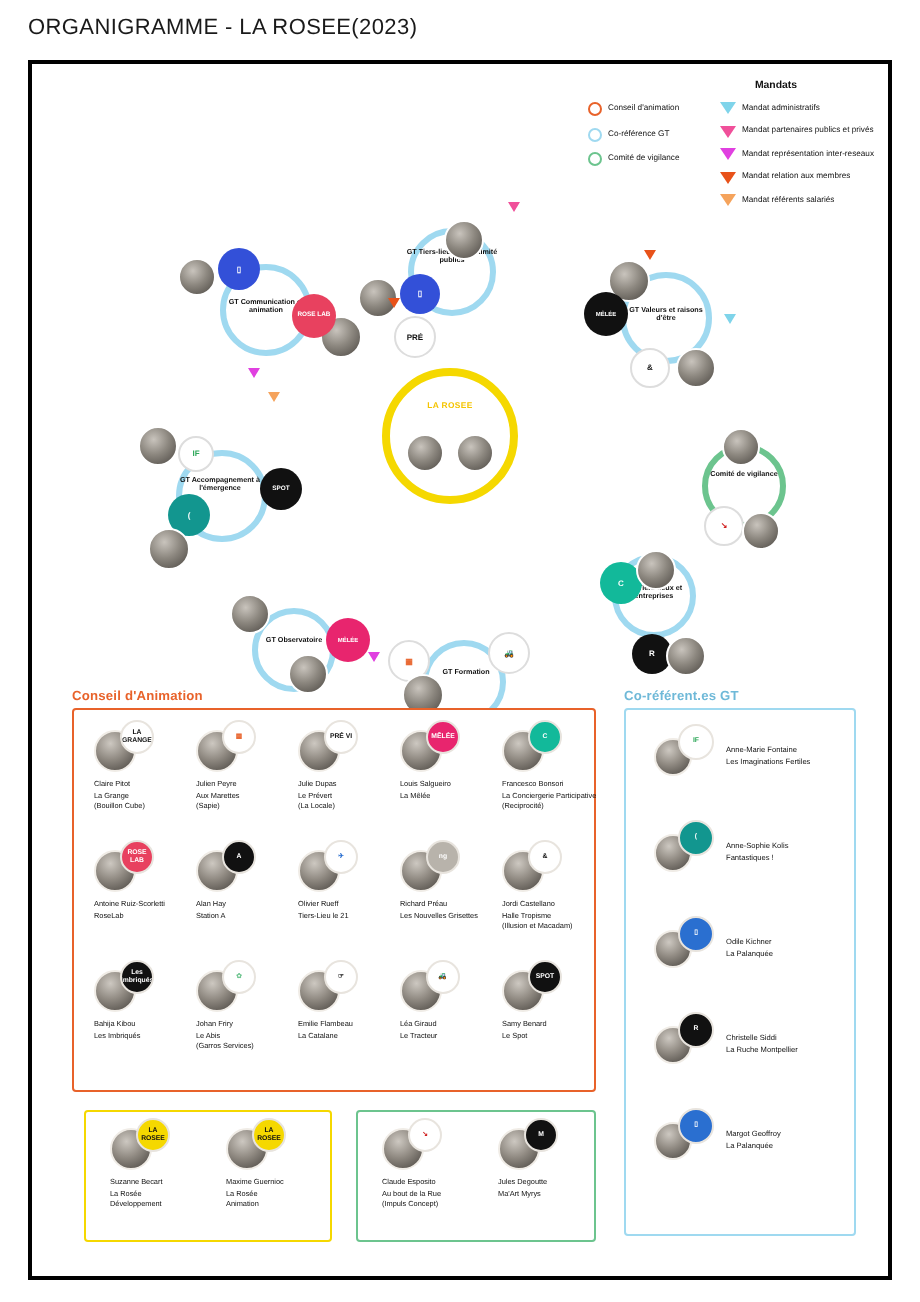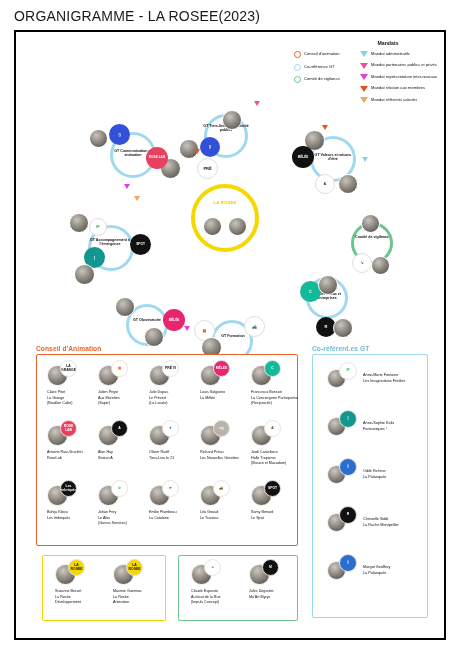--- a/index.html
+++ b/index.html
@@ -6,21 +6,21 @@
   body {
     width: 460px; height: 651px;
     background: #ffffff;
     font-family: "Liberation Sans", sans-serif;
     overflow: hidden;
     position: relative;
   }
   .page-title {
     position: absolute;
     left: 14px; top: 8px;
-    font-size: 14px;
+    font-size: 11px;
     letter-spacing: 0.2px;
     color: #1a1a1a;
     font-weight: 400;
   }
   .main-frame {
     position: absolute;
     left: 14px; top: 30px;
     width: 432px; height: 610px;
     border: 2px solid #000000;
     background: #ffffff;

